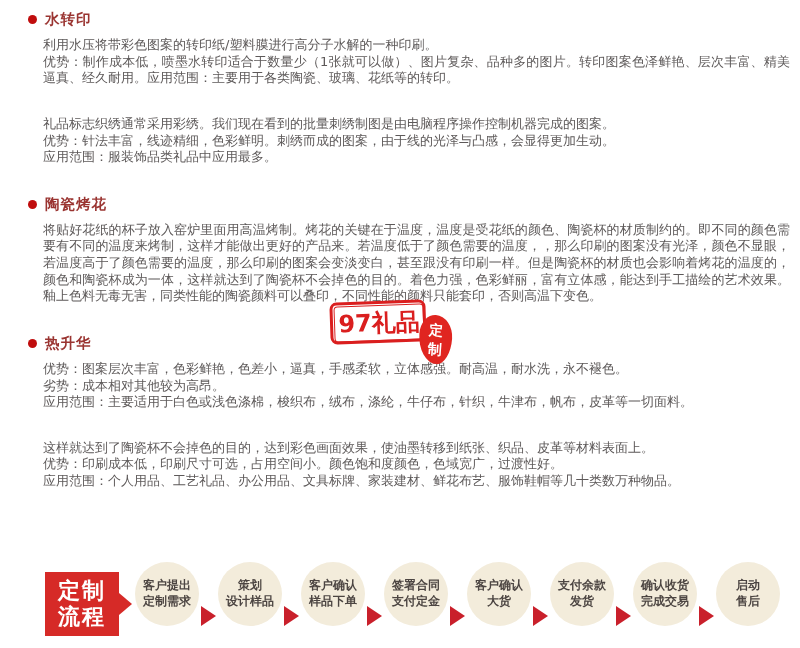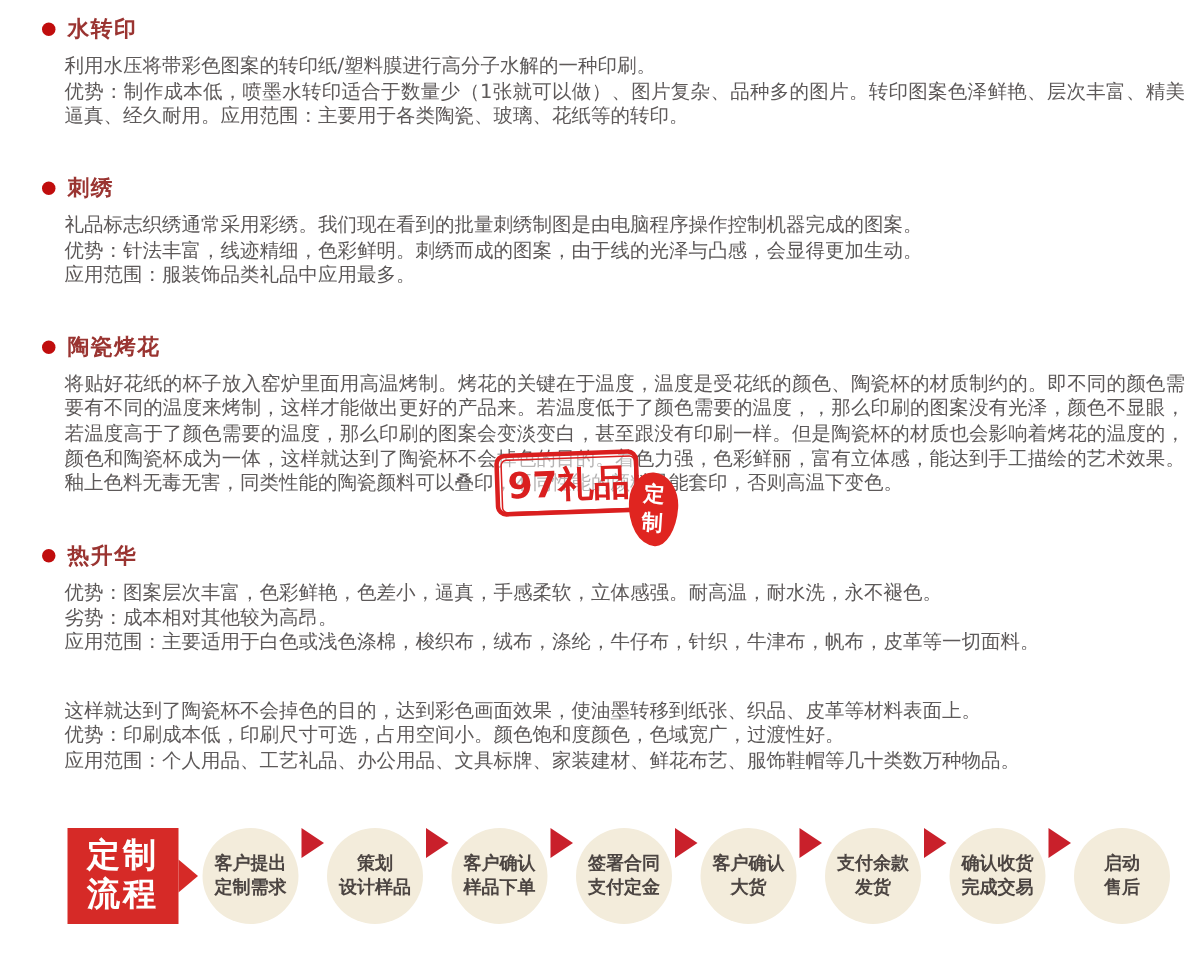--- a/index.html
+++ b/index.html
@@ -29,28 +29,28 @@
     position:absolute;left:419px;top:315px;width:33px;height:49px;
     background:#e02520;border-radius:46% 54% 42% 58%/40% 46% 54% 60%;
     display:flex;flex-direction:column;align-items:center;justify-content:center;
     color:#fff;font-size:14px;font-weight:bold;line-height:1.3;transform:rotate(4deg);
   }
   
   .flow{position:absolute;left:45px;top:552px;display:flex;align-items:center;}
   .flow-label{
     width:74px;height:64px;background:#d62a27;color:#ffffff;position:relative;
     display:flex;flex-direction:column;align-items:center;justify-content:center;
-    font-size:22px;font-weight:bold;line-height:1.18;letter-spacing:2px;flex:0 0 auto;
+    font-size:22px;font-weight:bold;line-height:1.18;letter-spacing:2px;flex:0 0 auto;margin-top:20px;
   }
   .flow-label-tip{
     position:absolute;right:-13px;top:50%;transform:translateY(-50%);
     width:0;height:0;border-left:13px solid #d62a27;
     border-top:11px solid transparent;border-bottom:11px solid transparent;
   }
-  .flow-steps{display:flex;align-items:flex-start;margin-left:16px;}
+  .flow-steps{display:flex;align-items:flex-end;margin-left:16px;}
   .step-circle{
     width:64px;height:64px;border-radius:50%;background:#f3ecdb;flex:0 0 auto;
     display:flex;flex-direction:column;align-items:center;justify-content:center;
     color:#4c4542;font-size:12px;font-weight:bold;line-height:1.3;text-align:center;white-space:nowrap;
   }
   .flow-arrow{
     width:0;height:0;flex:0 0 auto;margin:0 2px;
     border-left:15px solid #c9202b;
     border-top:10px solid transparent;border-bottom:10px solid transparent;
   }
@@ -64,24 +64,20 @@
       <span class="bullet"></span>
       <span class="sec-title">水转印</span>
     </div>
     <div class="sec-body">
         <div class="para">利用水压将带彩色图案的转印纸/塑料膜进行高分子水解的一种印刷。</div>
         <div class="para">优势：制作成本低，喷墨水转印适合于数量少（1张就可以做）、图片复杂、品种多的图片。转印图案色泽鲜艳、层次丰富、精美逼真、经久耐用。应用范围：主要用于各类陶瓷、玻璃、花纸等的转印。</div>
       </div>
   </div>
 
   <div class="section">
-    <div class="sec-head">
-      <span class="bullet"></span>
-      <span class="sec-title">刺绣</span>
-    </div>
     <div class="sec-body">
         <div class="para">礼品标志织绣通常采用彩绣。我们现在看到的批量刺绣制图是由电脑程序操作控制机器完成的图案。</div>
         <div class="para">优势：针法丰富，线迹精细，色彩鲜明。刺绣而成的图案，由于线的光泽与凸感，会显得更加生动。</div>
         <div class="para">应用范围：服装饰品类礼品中应用最多。</div>
       </div>
   </div>
 
   <div class="section">
     <div class="sec-head">
       <span class="bullet"></span>

